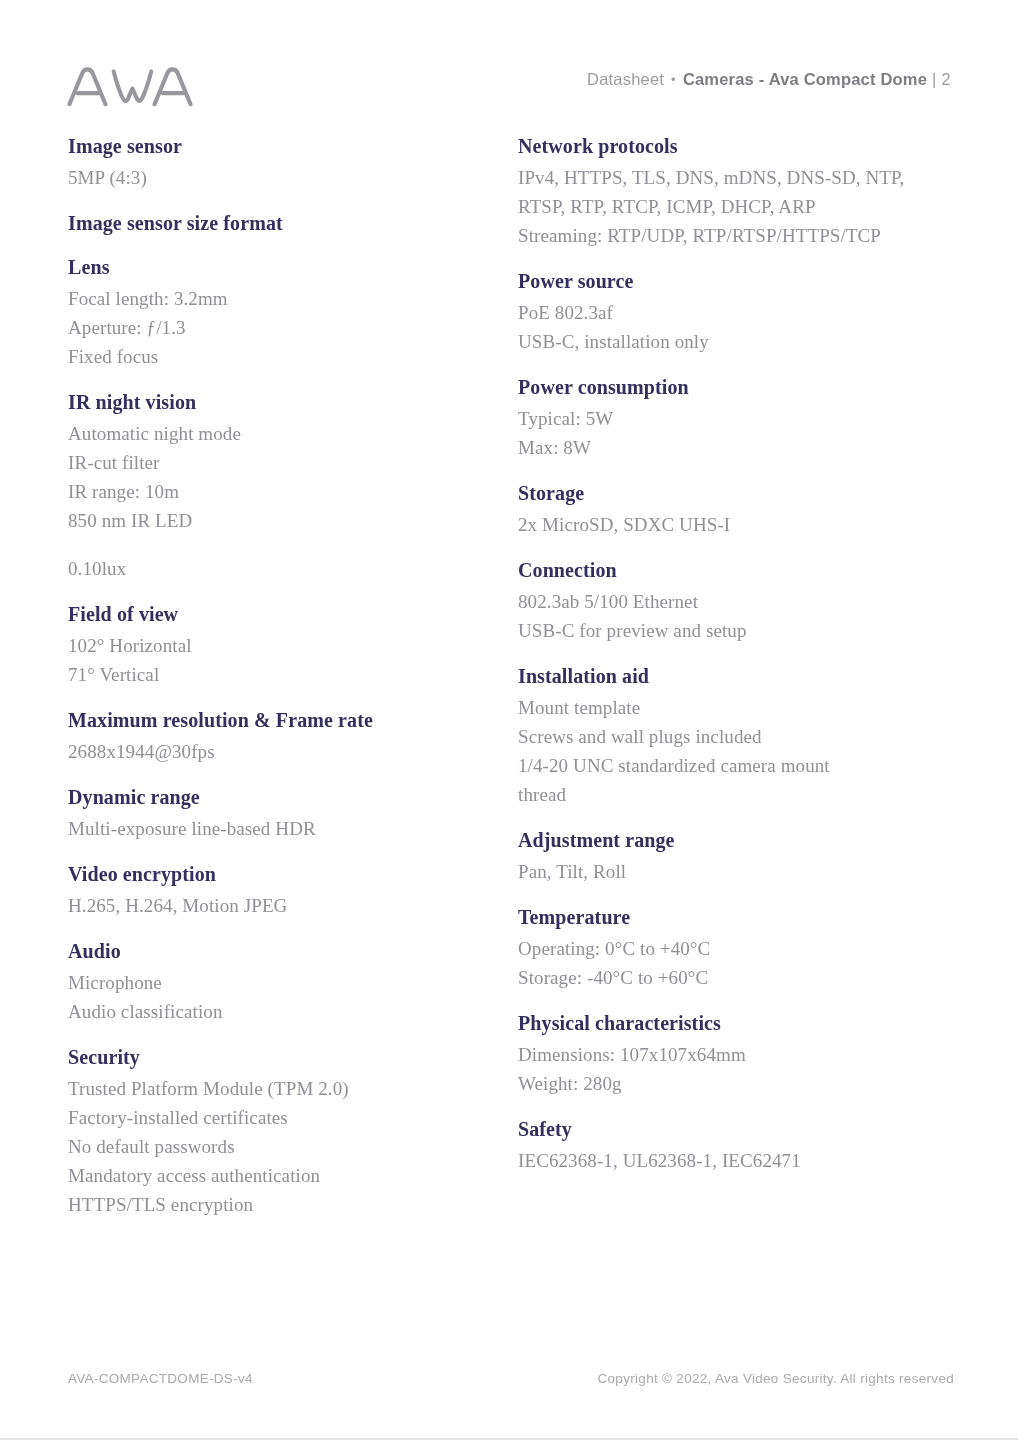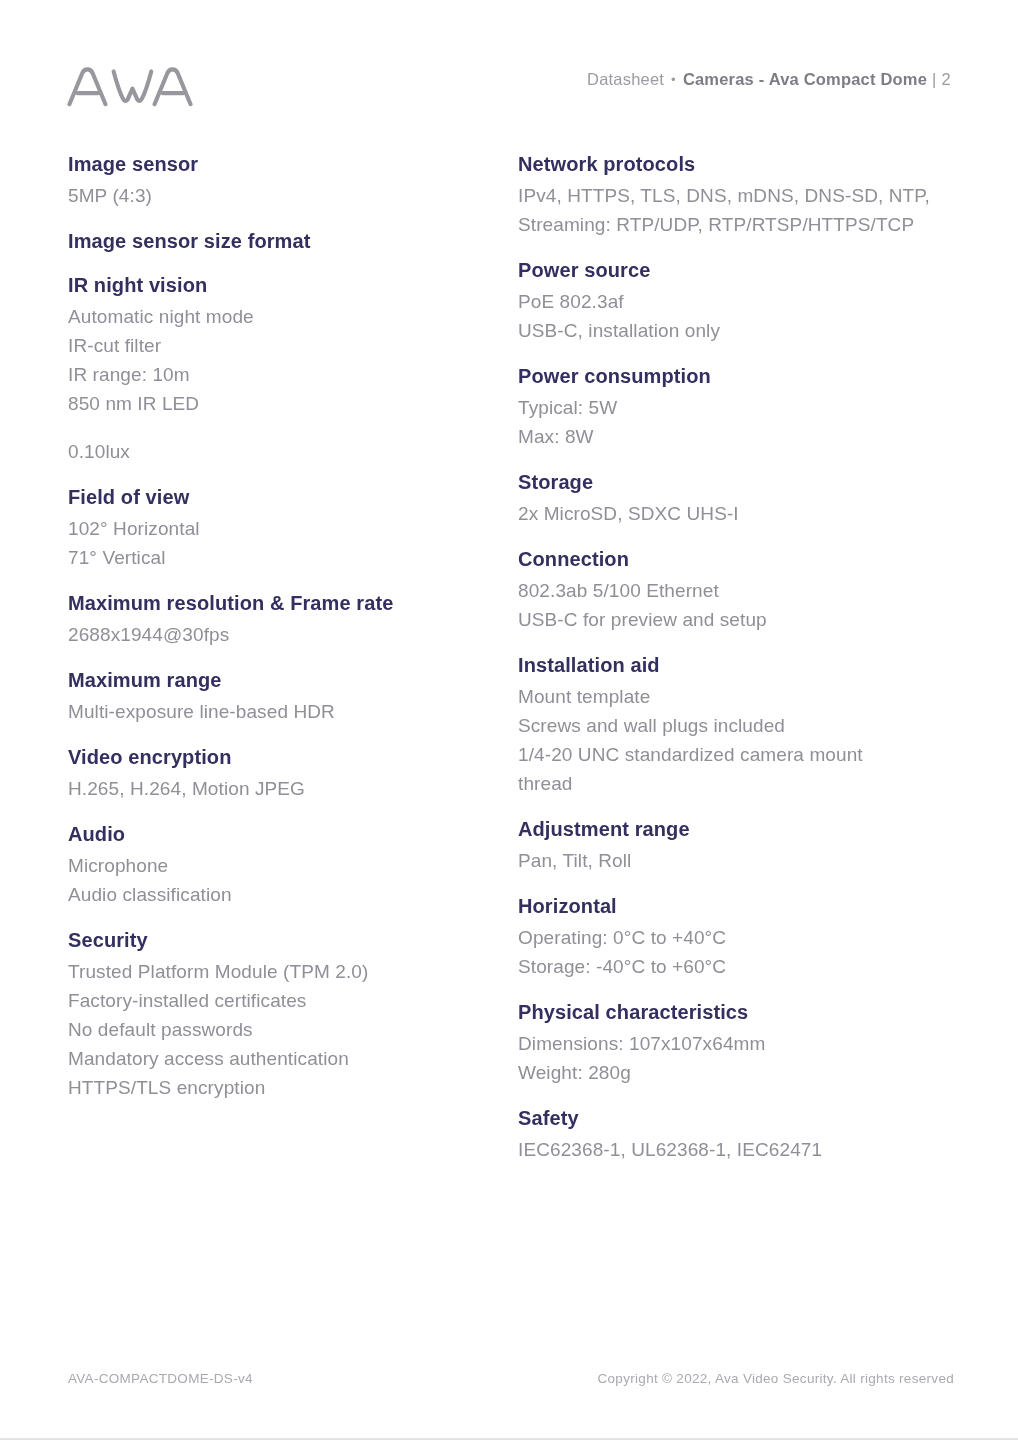--- a/index.html
+++ b/index.html
@@ -34,24 +34,25 @@
     white-space: nowrap;
   }
   .header-meta .doc-type { color: #9b9ba2; font-weight: 400; }
   .header-meta .dot-sep { color: #9b9ba2; margin: 0 7px; font-size: 13px; vertical-align: 1px; }
   .header-meta .doc-title { color: #7d7d85; font-weight: 700; }
   .header-meta .page-sep { color: #9b9ba2; margin: 0 5px; }
   .header-meta .page-num { color: #9b9ba2; }
   
   .columns {
     position: absolute;
-    top: 152px;
+    top: 134px;
     left: 68px;
     display: flex;
     width: 890px;
+    font-family: Liberation Serif, serif;
   }
   .col { display: block; }
   .col-left  { width: 412px; margin-right: 38px; }
   .col-right { width: 440px; }
   .spec-section { margin-bottom: 19px; }
   .spec-heading {
     font-size: 20px;
     line-height: 25px;
     font-weight: 700;
     color: #332f5e;
@@ -100,40 +101,46 @@
   <div class="columns">
     <div class="col col-left" id="col-left">
         <section class="spec-section">
           <h3 class="spec-heading">Image sensor</h3>
           <div class="spec-line">5MP (4:3)</div>
         </section>
         <section class="spec-section">
           <h3 class="spec-heading">Image sensor size format</h3>
         </section>
         <section class="spec-section">
+          <h3 class="spec-heading">Lens</h3>
+          <div class="spec-line">Focal length: 3.2mm</div>
+          <div class="spec-line">Aperture: ƒ/1.3</div>
+          <div class="spec-line">Fixed focus</div>
+        </section>
+        <section class="spec-section">
           <h3 class="spec-heading">IR night vision</h3>
           <div class="spec-line">Automatic night mode</div>
           <div class="spec-line">IR-cut filter</div>
           <div class="spec-line">IR range: 10m</div>
           <div class="spec-line">850 nm IR LED</div>
         </section>
         <section class="spec-section">
           <div class="spec-line">0.10lux</div>
         </section>
         <section class="spec-section">
           <h3 class="spec-heading">Field of view</h3>
           <div class="spec-line">102° Horizontal</div>
           <div class="spec-line">71° Vertical</div>
         </section>
         <section class="spec-section">
           <h3 class="spec-heading">Maximum resolution &amp; Frame rate</h3>
           <div class="spec-line">2688x1944@30fps</div>
         </section>
         <section class="spec-section">
-          <h3 class="spec-heading">Maximum range</h3>
+          <h3 class="spec-heading">Dynamic range</h3>
           <div class="spec-line">Multi-exposure line-based HDR</div>
         </section>
         <section class="spec-section">
           <h3 class="spec-heading">Video encryption</h3>
           <div class="spec-line">H.265, H.264, Motion JPEG</div>
         </section>
         <section class="spec-section">
           <h3 class="spec-heading">Audio</h3>
           <div class="spec-line">Microphone</div>
           <div class="spec-line">Audio classification</div>
@@ -144,20 +151,21 @@
           <div class="spec-line">Factory-installed certificates</div>
           <div class="spec-line">No default passwords</div>
           <div class="spec-line">Mandatory access authentication</div>
           <div class="spec-line">HTTPS/TLS encryption</div>
         </section>
       </div>
     <div class="col col-right" id="col-right">
         <section class="spec-section">
           <h3 class="spec-heading">Network protocols</h3>
           <div class="spec-line">IPv4, HTTPS, TLS, DNS, mDNS, DNS-SD, NTP,</div>
+          <div class="spec-line">RTSP, RTP, RTCP, ICMP, DHCP, ARP</div>
           <div class="spec-line">Streaming: RTP/UDP, RTP/RTSP/HTTPS/TCP</div>
         </section>
         <section class="spec-section">
           <h3 class="spec-heading">Power source</h3>
           <div class="spec-line">PoE 802.3af</div>
           <div class="spec-line">USB-C, installation only</div>
         </section>
         <section class="spec-section">
           <h3 class="spec-heading">Power consumption</h3>
           <div class="spec-line">Typical: 5W</div>
@@ -177,21 +185,21 @@
           <div class="spec-line">Mount template</div>
           <div class="spec-line">Screws and wall plugs included</div>
           <div class="spec-line">1/4-20 UNC standardized camera mount</div>
           <div class="spec-line">thread</div>
         </section>
         <section class="spec-section">
           <h3 class="spec-heading">Adjustment range</h3>
           <div class="spec-line">Pan, Tilt, Roll</div>
         </section>
         <section class="spec-section">
-          <h3 class="spec-heading">Horizontal</h3>
+          <h3 class="spec-heading">Temperature</h3>
           <div class="spec-line">Operating: 0°C to +40°C</div>
           <div class="spec-line">Storage: -40°C to +60°C</div>
         </section>
         <section class="spec-section">
           <h3 class="spec-heading">Physical characteristics</h3>
           <div class="spec-line">Dimensions: 107x107x64mm</div>
           <div class="spec-line">Weight: 280g</div>
         </section>
         <section class="spec-section">
           <h3 class="spec-heading">Safety</h3>

